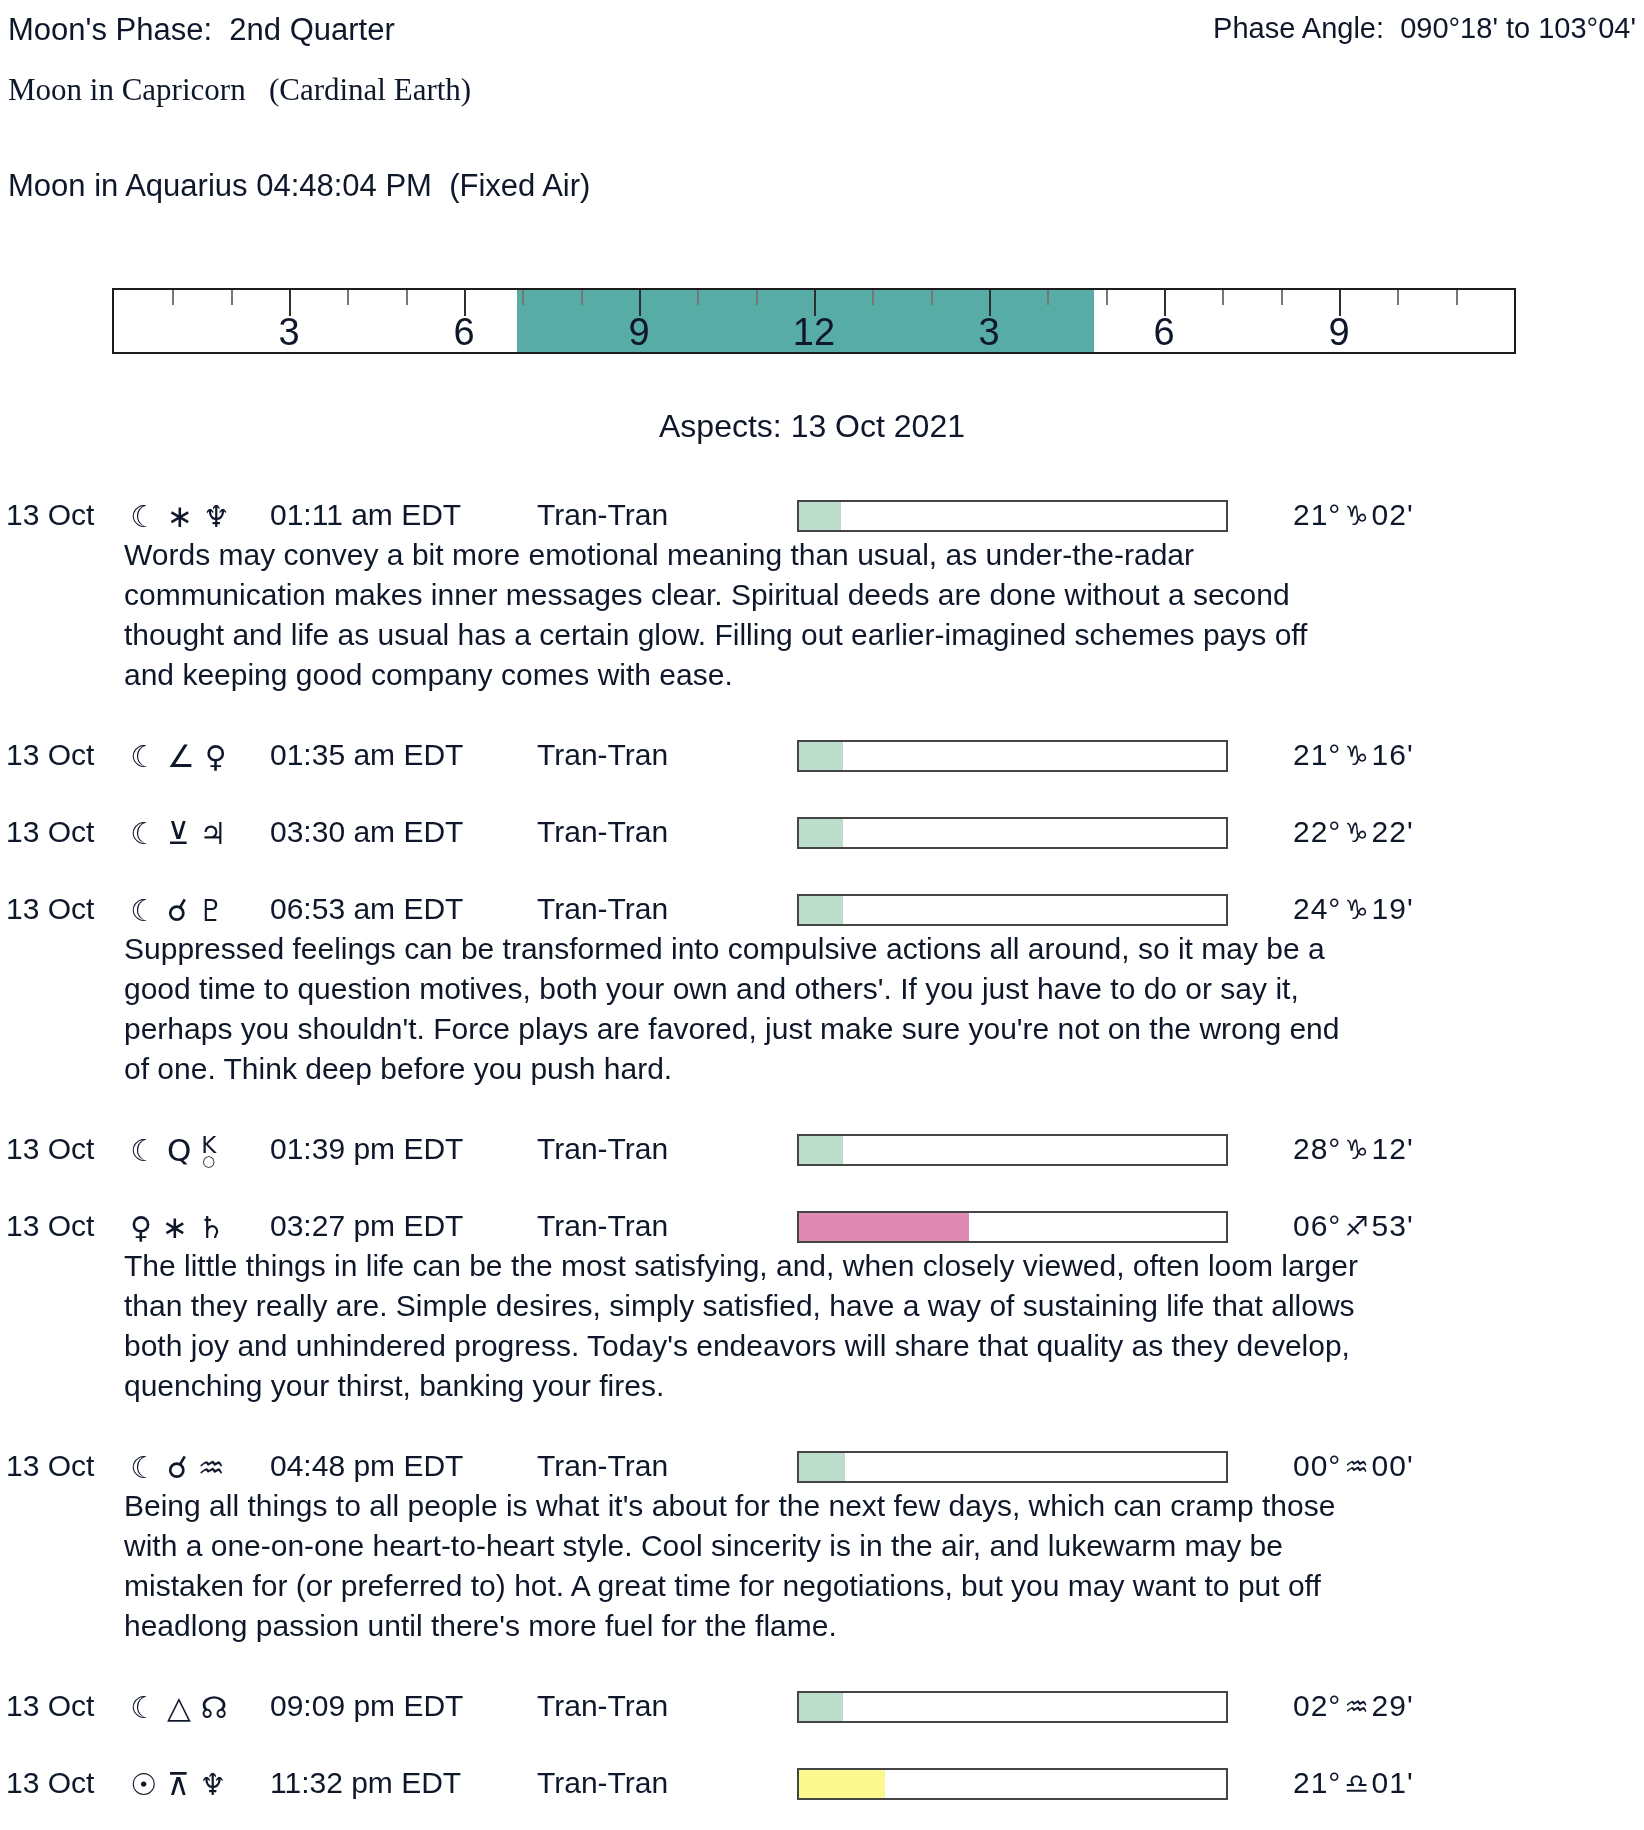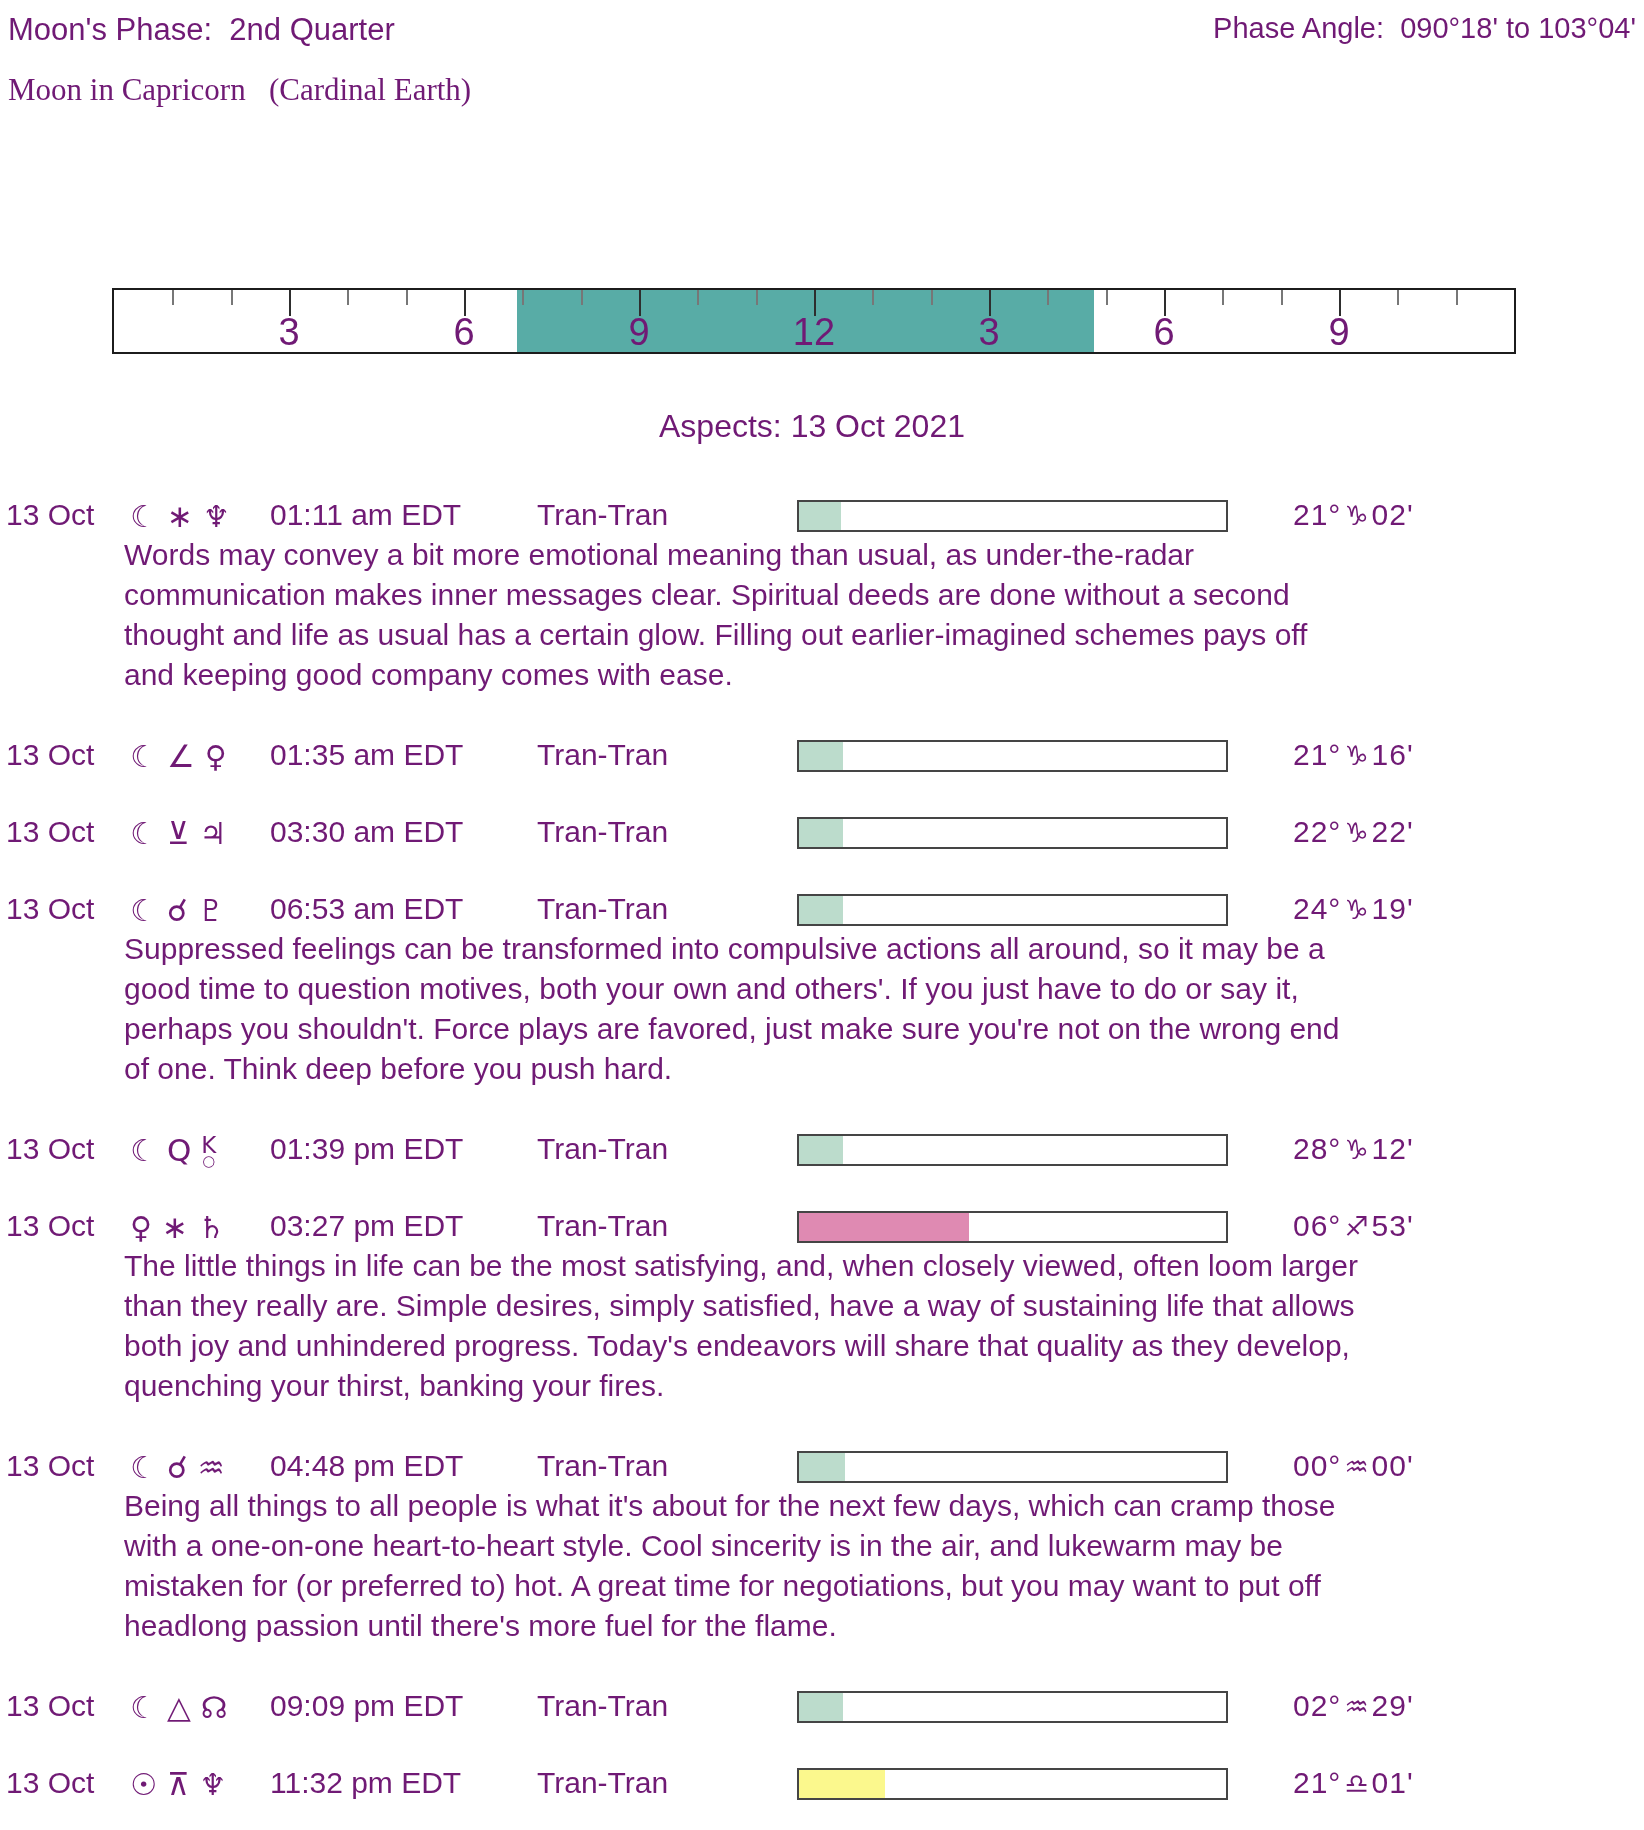--- a/index.html
+++ b/index.html
@@ -1,17 +1,17 @@
 <!DOCTYPE html>
 <html><head>
 <meta charset="utf-8">
 <style>
   html,body{margin:0;padding:0;background:#fff;}
   .page{position:relative;width:1644px;height:1830px;background:#ffffff;
-        font-family:"Liberation Sans",sans-serif;color:#701a75;overflow:hidden;}
+        font-family:"Liberation Sans",sans-serif;color:#0f172a;overflow:hidden;}
 
   
   .hdr{position:absolute;white-space:pre;font-size:31px;}
   .hdr-1{left:8px;top:12px;}
   .hdr-2{left:8px;top:72px;font-family:Liberation Serif, serif;}
   .hdr-3{left:8px;top:168px;}
   .hdr-4{left:8px;top:246px;}
   .phase-angle{right:8px;top:12px;font-size:29px;}
 
   
@@ -51,20 +51,21 @@
   .glyph-stack:has(.g-sub:not(:empty)) .g-main{font-size:23px;line-height:.9;}
 </style>
 </head>
 <body>
 
 <div class="page">
 
   <div class="hdr hdr-1">Moon's Phase:  2nd Quarter</div>
   <div class="hdr phase-angle">Phase Angle:  090°18' to 103°04'</div>
   <div class="hdr hdr-2">Moon in Capricorn   (Cardinal Earth)</div>
+  <div class="hdr hdr-3">Moon in Aquarius 04:48:04 PM  (Fixed Air)</div>
 
   <div class="ruler" id="ruler">
     <div class="voc-fill" id="voc-fill" style="left: 28.75%; width: 41.25%; background: rgb(88, 172, 166);"></div>
   <div class="tick" style="left: 4.16667%;"></div>
       <div class="tick" style="left: 8.33333%;"></div>
       <div class="tick major" style="left: 12.5%;"></div>
       <div class="tick" style="left: 16.6667%;"></div>
       <div class="tick" style="left: 20.8333%;"></div>
       <div class="tick major" style="left: 25%;"></div>
       <div class="tick" style="left: 29.1667%;"></div>

